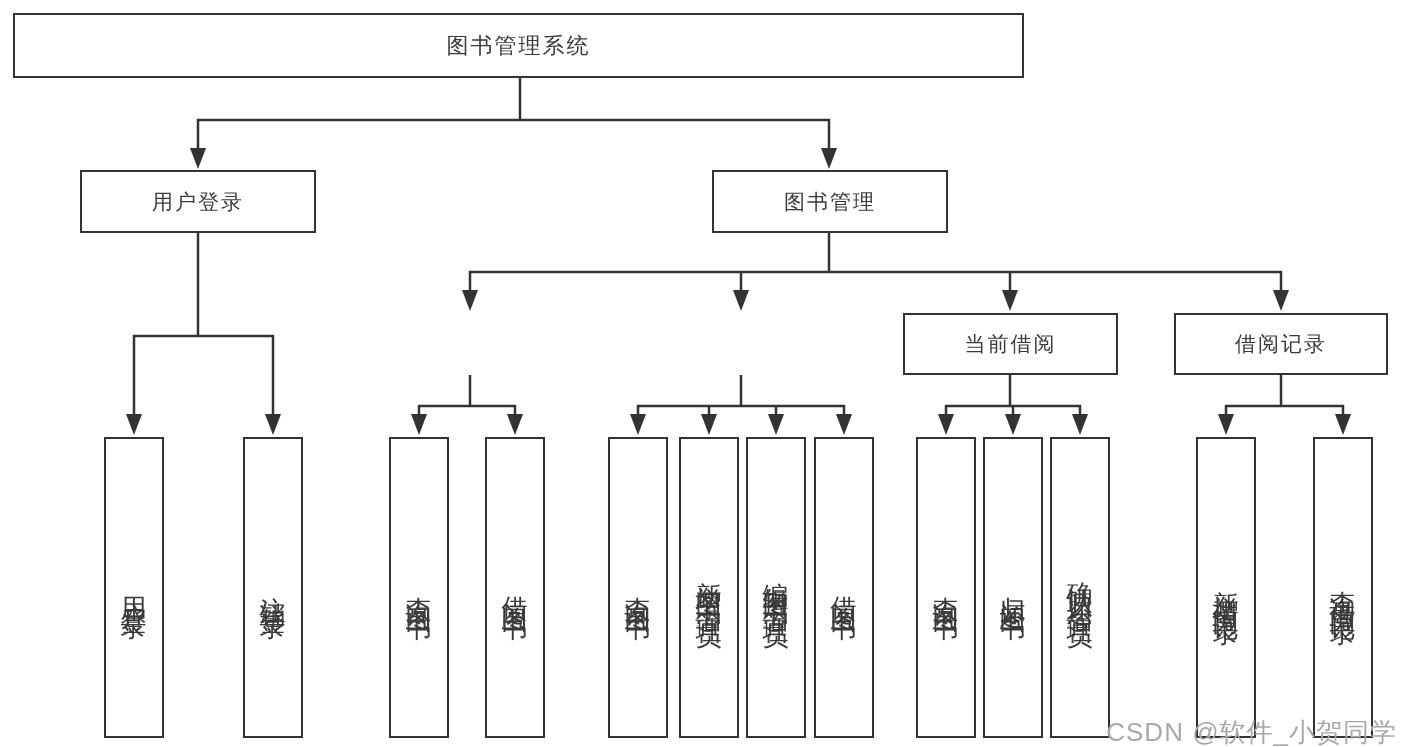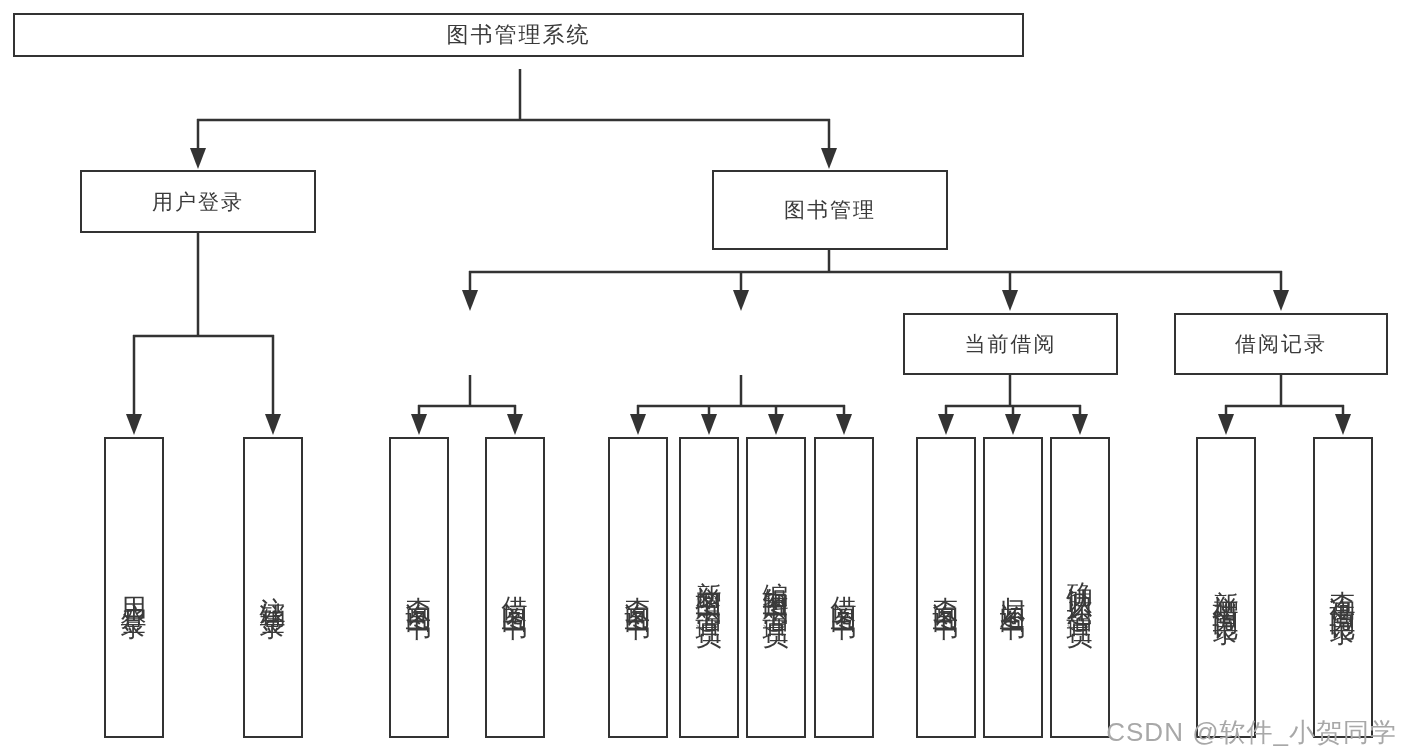--- a/index.html
+++ b/index.html
@@ -118,24 +118,24 @@
     <g>
       <line x1="1281" y1="375" x2="1281" y2="407"></line>
       <line x1="1225" y1="406" x2="1344" y2="406"></line>
       <line x1="1226" y1="405" x2="1226" y2="417"></line>
       <polygon points="1226,435 1218,414 1234,414"></polygon>
       <line x1="1343" y1="405" x2="1343" y2="417"></line>
       <polygon points="1343,435 1335,414 1351,414"></polygon>
     </g>
   </svg>
 
-  <div class="node h-node root-node" style="left:13px; top:13px; width:1011px; height:44px;">图书管理系统</div>
+  <div class="node h-node root-node" style="left:13px; top:13px; width:1011px; height:65px;">图书管理系统</div>
 
   <div class="node h-node" style="left:80px; top:170px; width:236px; height:63px;">用户登录</div>
-  <div class="node h-node" style="left:712px; top:170px; width:236px; height:80px;">图书管理</div>
+  <div class="node h-node" style="left:712px; top:170px; width:236px; height:63px;">图书管理</div>
 
   <div class="node h-node" style="left:1174px; top:313px; width:214px; height:62px;">借阅记录</div>
   <div class="node h-node" style="left:903px; top:313px; width:215px; height:62px;">当前借阅</div>
 
   <div class="node v-node" style="left:104px; top:437px; width:60px; height:301px;">用户登录</div>
   <div class="node v-node" style="left:243px; top:437px; width:60px; height:301px;">注销登录</div>
 
   <div class="node v-node" style="left:389px; top:437px; width:60px; height:301px;">查询图书</div>
   <div class="node v-node" style="left:485px; top:437px; width:60px; height:301px;">借阅图书</div>
 

